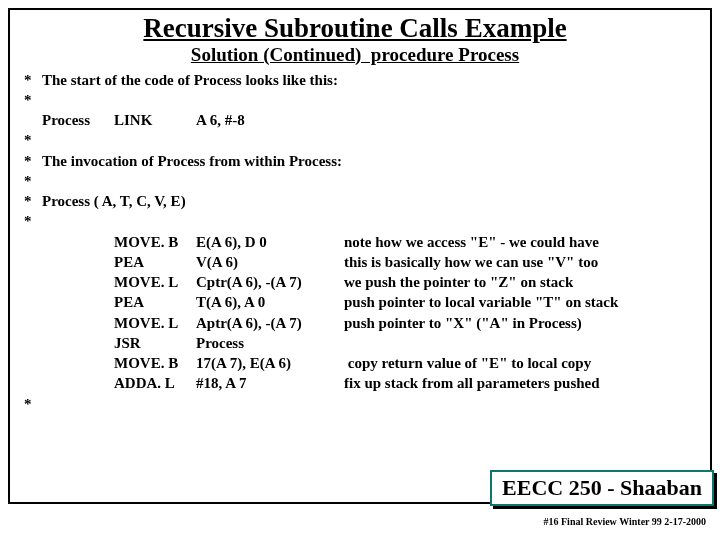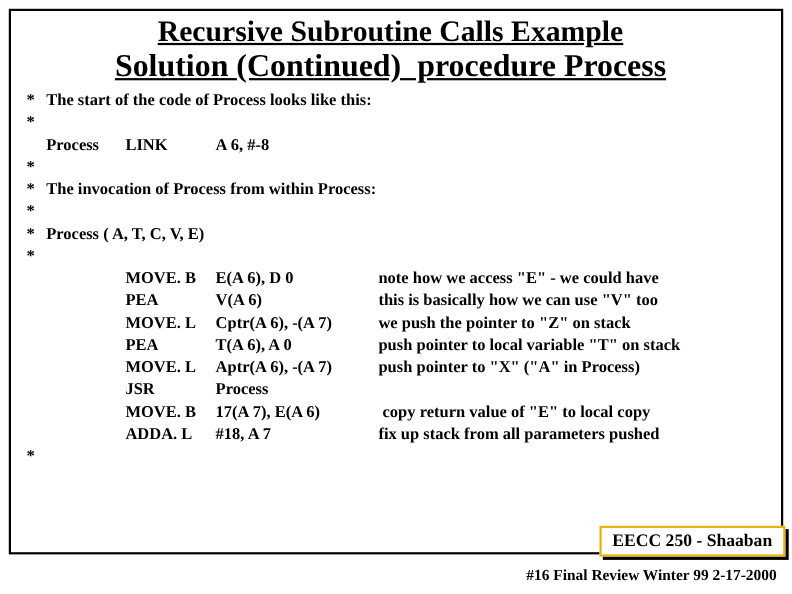--- a/index.html
+++ b/index.html
@@ -21,21 +21,21 @@
   }
   .title {
     font-size: 27px;
     font-weight: bold;
     text-align: center;
     text-decoration: underline;
     margin: 0;
     line-height: 1.1;
   }
   .subtitle {
-    font-size: 29px;
+    font-size: 19px;
     font-weight: bold;
     text-align: center;
     text-decoration: underline;
     margin: 0 0 4px 0;
     line-height: 1.15;
   }
   .body {
     font-size: 15px;
     font-weight: bold;
     line-height: 1.35;
@@ -52,29 +52,29 @@
   .col-star   { width: 18px; }
   .col-label  { width: 72px; }
   .col-op     { width: 82px; }
   .col-arg    { width: 148px; }
   .col-note   { }
   .footer-box {
     position: absolute;
     right: -4px;
     bottom: -4px;
     background: #fff;
-    border: 2px solid #eab308;
+    border: 2px solid #0f766e;
     box-shadow: 3px 3px 0 #000;
     padding: 3px 10px;
-    font-size: 16px;
+    font-size: 22px;
     font-weight: bold;
   }
   .page-foot {
     text-align: right;
-    font-size: 14px;
+    font-size: 10px;
     font-weight: bold;
     margin: 12px 6px 0 0;
   }
 </style>
 </head>
 <body>
 
 <div class="slide">
   <h1 class="title">Recursive Subroutine Calls Example</h1>
   <h2 class="subtitle">Solution (Continued)&nbsp;&nbsp;procedure Process</h2>

